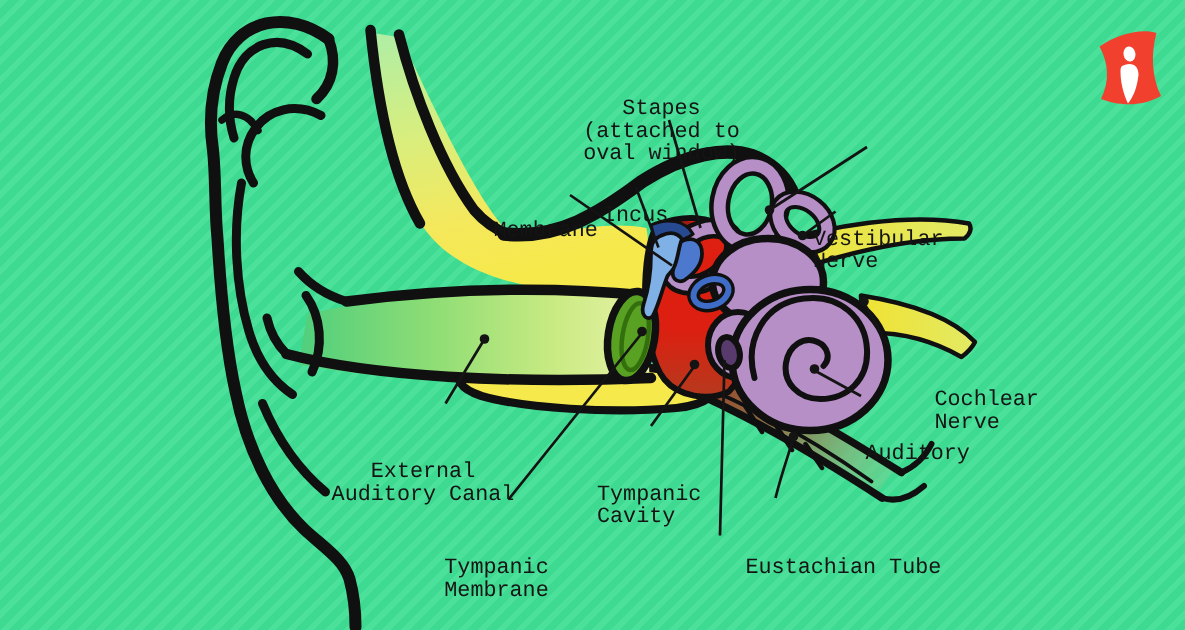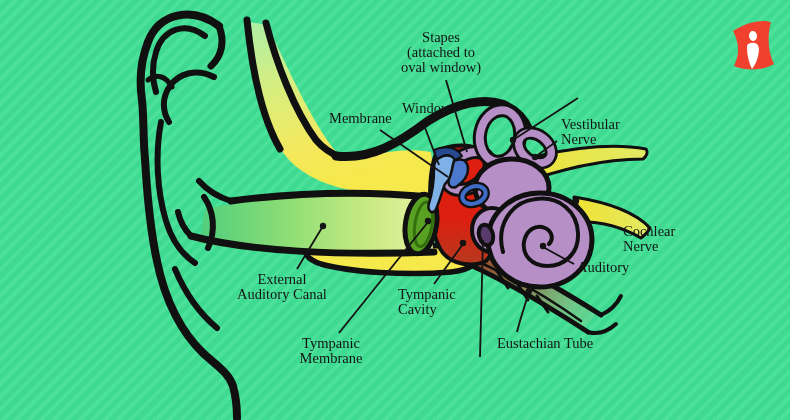--- a/index.html
+++ b/index.html
@@ -4,23 +4,24 @@
 <style>
   html,body{margin:0;padding:0;}
   body{width:790px;height:420px;overflow:hidden;}
   .stage{
     position:relative;width:790px;height:420px;
     background:repeating-linear-gradient(135deg,#4be19b 0 4px,#3fda91 4px 9px);
   }
   .stage svg.art{position:absolute;left:0;top:0;}
   .lbl{
     position:absolute;
-    font-family:Liberation Serif, serif;
+    font-family:Liberation Mono, monospace;
     font-size:14.5px;line-height:15px;color:#141414;
     white-space:pre-line;
+    margin-top:36px;
   }
   .lbl.c{text-align:center;}
   .lbl.r{text-align:right;}
   .logo{position:absolute;left:726px;top:14px;}
 </style>
 </head>
 <body>
 
 <div class="stage">
 
@@ -160,24 +161,24 @@
       <circle cx="323" cy="226" r="3.2"></circle>
       <circle cx="463" cy="243" r="3.2"></circle>
       <circle cx="428" cy="221" r="3.2"></circle>
       <circle cx="529" cy="291" r="3.2"></circle>
     </g>
   </svg>
 
   <div class="lbl c" style="left:381px;top:30px;width:120px;">Stapes
 (attached to
 oval window)</div>
-  <div class="lbl" style="left:561px;top:117px;">Vestibular
+  <div class="lbl" style="left:542px;top:117px;">Vestibular
 Nerve</div>
   <div class="lbl" style="left:329px;top:111px;">Membrane</div>
-  <div class="lbl" style="left:402px;top:101px;">Window</div>
+  <div class="lbl" style="left:402px;top:101px;">Incus</div>
   <div class="lbl" style="left:623px;top:224px;">Cochlear
 Nerve</div>
   <div class="lbl" style="left:577px;top:260px;">Auditory</div>
   <div class="lbl c" style="left:212px;top:272px;width:140px;">External
 Auditory Canal</div>
   <div class="lbl" style="left:398px;top:287px;">Tympanic
 Cavity</div>
   <div class="lbl c" style="left:261px;top:336px;width:140px;">Tympanic
 Membrane</div>
   <div class="lbl" style="left:497px;top:336px;">Eustachian Tube</div>

